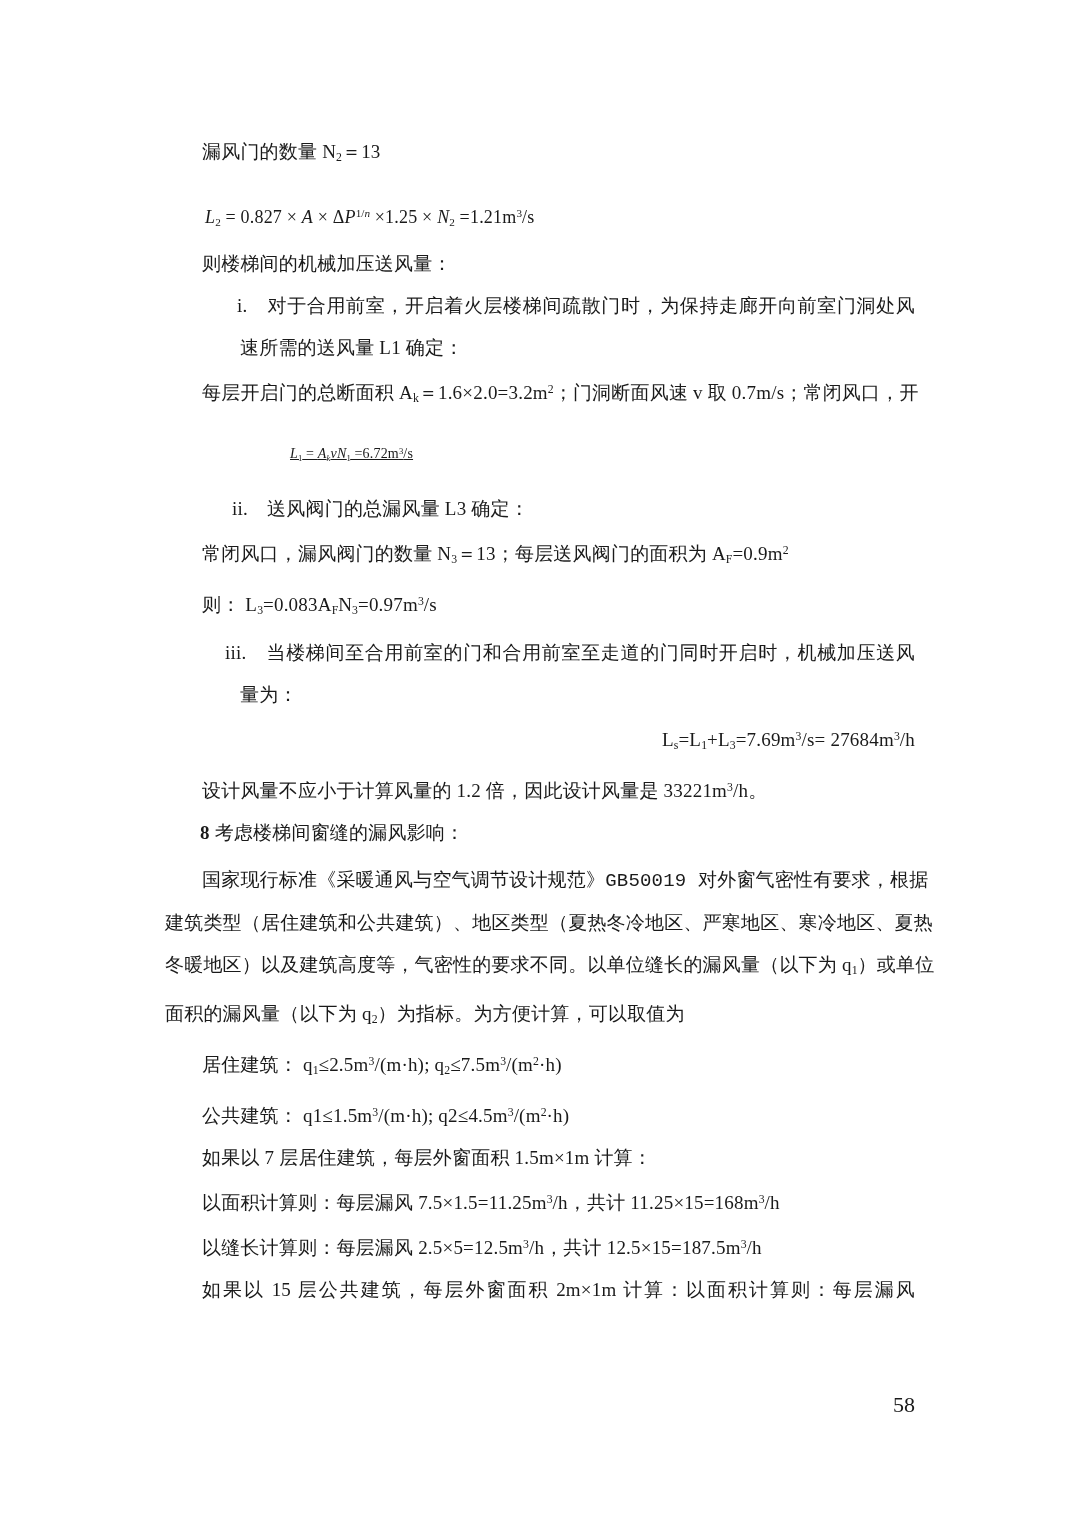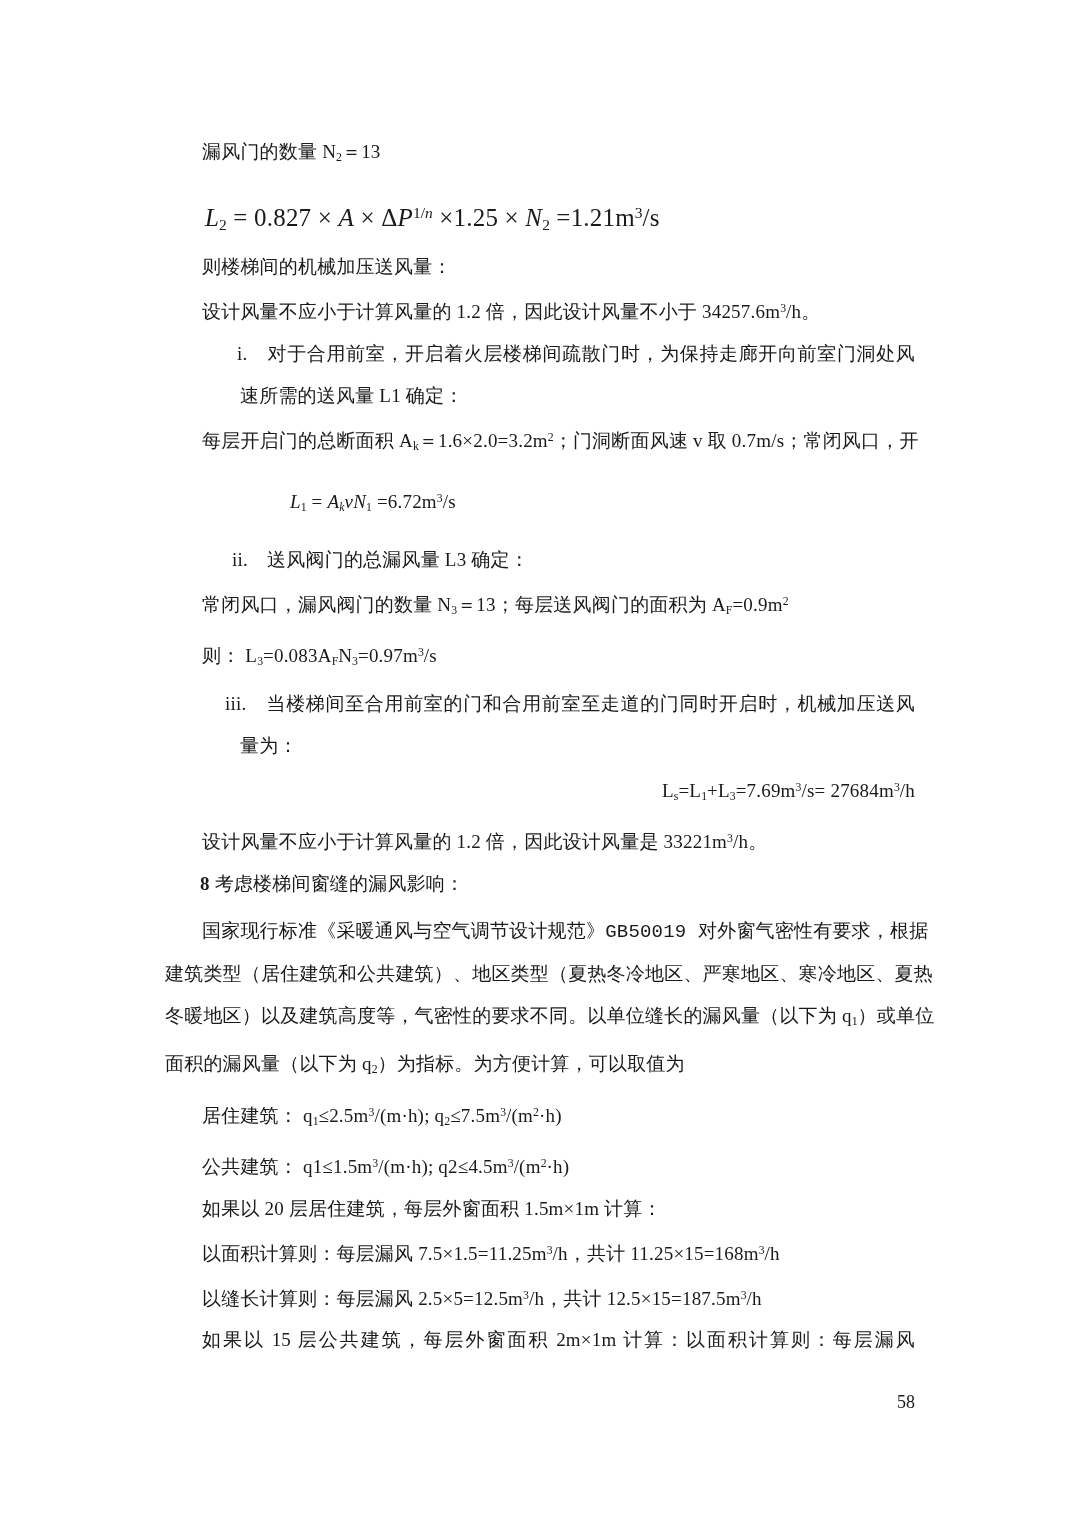--- a/index.html
+++ b/index.html
@@ -25,64 +25,63 @@
   }
   
   .p-indent{padding-left:37px;}
   .p-flush{padding-left:0;}
   .item-num{padding-left:78px;}
   .item-i{padding-left:72px;}
   .item-ii{padding-left:67px;}
   .item-iii{padding-left:60px;}
   .item-cont{padding-left:75px;}
   .heading{padding-left:35px;}
-  .formula-l2{padding-left:40px;margin-top:13px;font-size:25px;}
-  .formula-l1{padding-left:125px;margin-top:10px;margin-bottom:9px;font-size:19px;}
+  .formula-l2{padding-left:40px;margin-top:13px;font-size:18px;}
+  .formula-l1{padding-left:125px;margin-top:10px;margin-bottom:9px;font-size:14px;text-decoration:underline;}
   .formula-ls{padding-left:125px;text-align:right;}
   .mt6{margin-top:6px;font-family:Liberation Mono, monospace;}
   
   .fill{text-align:justify;text-align-last:justify;}
   
   .sub{font-size:0.62em;vertical-align:-0.28em;letter-spacing:0;}
   .sup{font-size:0.62em;vertical-align:0.5em;letter-spacing:0;}
   .it{font-style:italic;}
   .bold{font-weight:bold;}
   .page-number{
     position:absolute;
     right:165px; top:1392px;
-    font-size:18px;
+    font-size:22px;
     color:#1a1a1a;
   }
 </style>
 </head>
 <body>
 
 <div class="page">
   <main class="content" id="doc-body">
       <div class="line p-indent">漏风门的数量 N<span class="sub">2</span>＝13</div>
       <div class="line formula-l2"><span class="it">L</span><span class="sub">2</span> = 0.827 × <span class="it">A</span> × Δ<span class="it">P</span><span class="sup">1/</span><span class="sup it">n</span> ×1.25 × <span class="it">N</span><span class="sub">2</span> =1.21m<span class="sup">3</span>/s</div>
       <div class="line p-indent">则楼梯间的机械加压送风量：</div>
-      <div class="line p-indent">设计风量不应小于计算风量的 1.2 倍，因此设计风量不小于 34257.6m<span class="sup">3</span>/h。</div>
       <div class="line item-i fill">i.　对于合用前室，开启着火层楼梯间疏散门时，为保持走廊开向前室门洞处风</div>
       <div class="line item-cont">速所需的送风量 L1 确定：</div>
       <div class="line p-indent fill">每层开启门的总断面积 A<span class="sub">k</span>＝1.6×2.0=3.2m<span class="sup">2</span>；门洞断面风速 v 取 0.7m/s；常闭风口，开</div>
       <div class="line formula-l1"><span class="it">L</span><span class="sub">1</span> = <span class="it">A</span><span class="sub it">k</span><span class="it">vN</span><span class="sub">1</span> =6.72m<span class="sup">3</span>/s</div>
       <div class="line item-ii">ii.　送风阀门的总漏风量 L3 确定：</div>
       <div class="line p-indent">常闭风口，漏风阀门的数量 N<span class="sub">3</span>＝13；每层送风阀门的面积为 A<span class="sub">F</span>=0.9m<span class="sup">2</span></div>
       <div class="line p-indent">则： L<span class="sub">3</span>=0.083A<span class="sub">F</span>N<span class="sub">3</span>=0.97m<span class="sup">3</span>/s</div>
       <div class="line item-iii fill">iii.　当楼梯间至合用前室的门和合用前室至走道的门同时开启时，机械加压送风</div>
       <div class="line item-cont">量为：</div>
       <div class="line formula-ls">L<span class="sub">s</span>=L<span class="sub">1</span>+L<span class="sub">3</span>=7.69m<span class="sup">3</span>/s= 27684m<span class="sup">3</span>/h</div>
       <div class="line p-indent">设计风量不应小于计算风量的 1.2 倍，因此设计风量是 33221m<span class="sup">3</span>/h。</div>
       <div class="line heading"><span class="bold">8</span> 考虑楼梯间窗缝的漏风影响：</div>
       <div class="line p-indent fill mt6">国家现行标准《采暖通风与空气调节设计规范》GB50019 对外窗气密性有要求，根据</div>
       <div class="line p-flush fill">建筑类型（居住建筑和公共建筑）、地区类型（夏热冬冷地区、严寒地区、寒冷地区、夏热</div>
       <div class="line p-flush fill">冬暖地区）以及建筑高度等，气密性的要求不同。以单位缝长的漏风量（以下为 q<span class="sub">1</span>）或单位</div>
       <div class="line p-flush">面积的漏风量（以下为 q<span class="sub">2</span>）为指标。为方便计算，可以取值为</div>
       <div class="line p-indent">居住建筑： q<span class="sub">1</span>≤2.5m<span class="sup">3</span>/(m·h); q<span class="sub">2</span>≤7.5m<span class="sup">3</span>/(m<span class="sup">2</span>·h)</div>
       <div class="line p-indent">公共建筑： q1≤1.5m<span class="sup">3</span>/(m·h); q2≤4.5m<span class="sup">3</span>/(m<span class="sup">2</span>·h)</div>
-      <div class="line p-indent">如果以 20 层居住建筑，每层外窗面积 1.5m×1m 计算：</div>
+      <div class="line p-indent">如果以 7 层居住建筑，每层外窗面积 1.5m×1m 计算：</div>
       <div class="line p-indent">以面积计算则：每层漏风 7.5×1.5=11.25m<span class="sup">3</span>/h，共计 11.25×15=168m<span class="sup">3</span>/h</div>
       <div class="line p-indent">以缝长计算则：每层漏风 2.5×5=12.5m<span class="sup">3</span>/h，共计 12.5×15=187.5m<span class="sup">3</span>/h</div>
       <div class="line p-indent fill">如果以 15 层公共建筑，每层外窗面积 2m×1m 计算：以面积计算则：每层漏风</div>
     </main>
   <div class="page-number">58</div>
 </div>
 
 </body></html>

